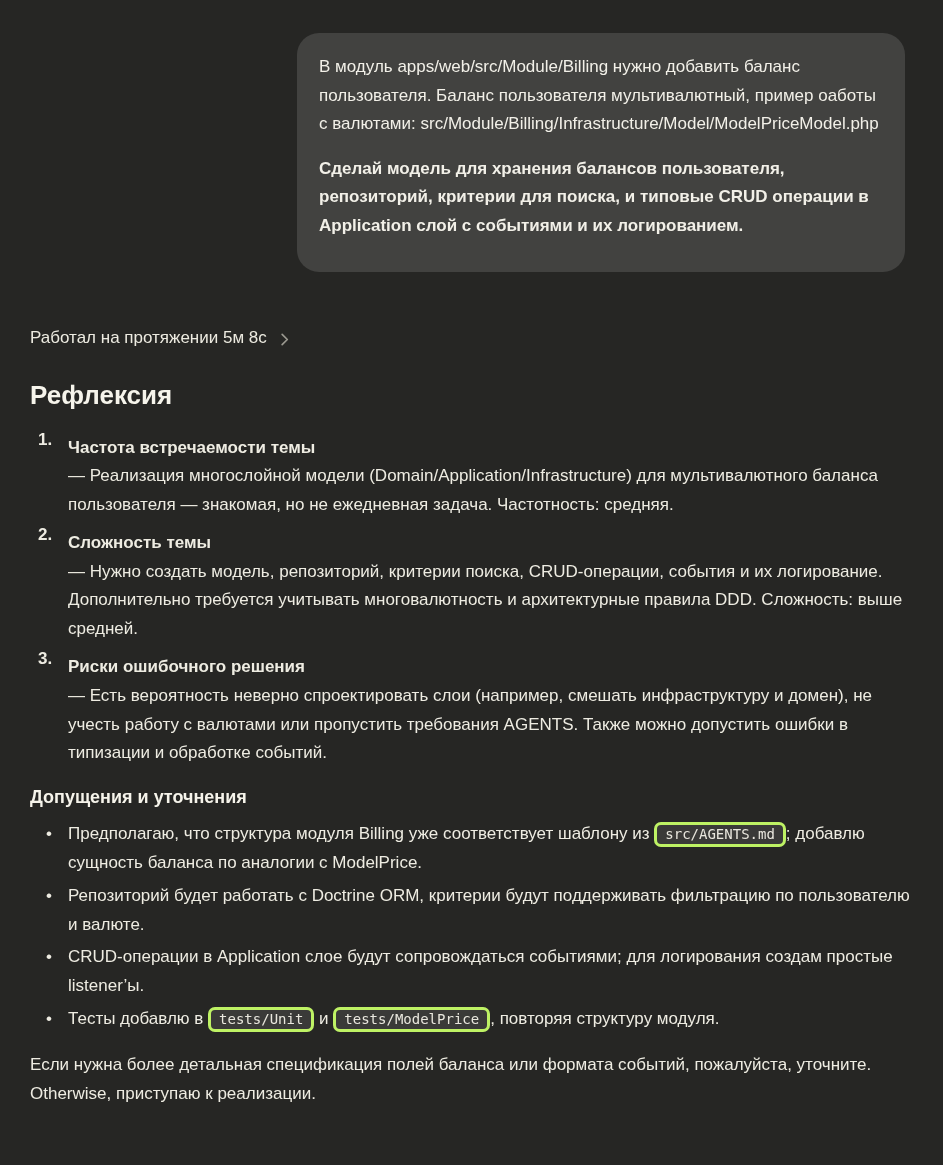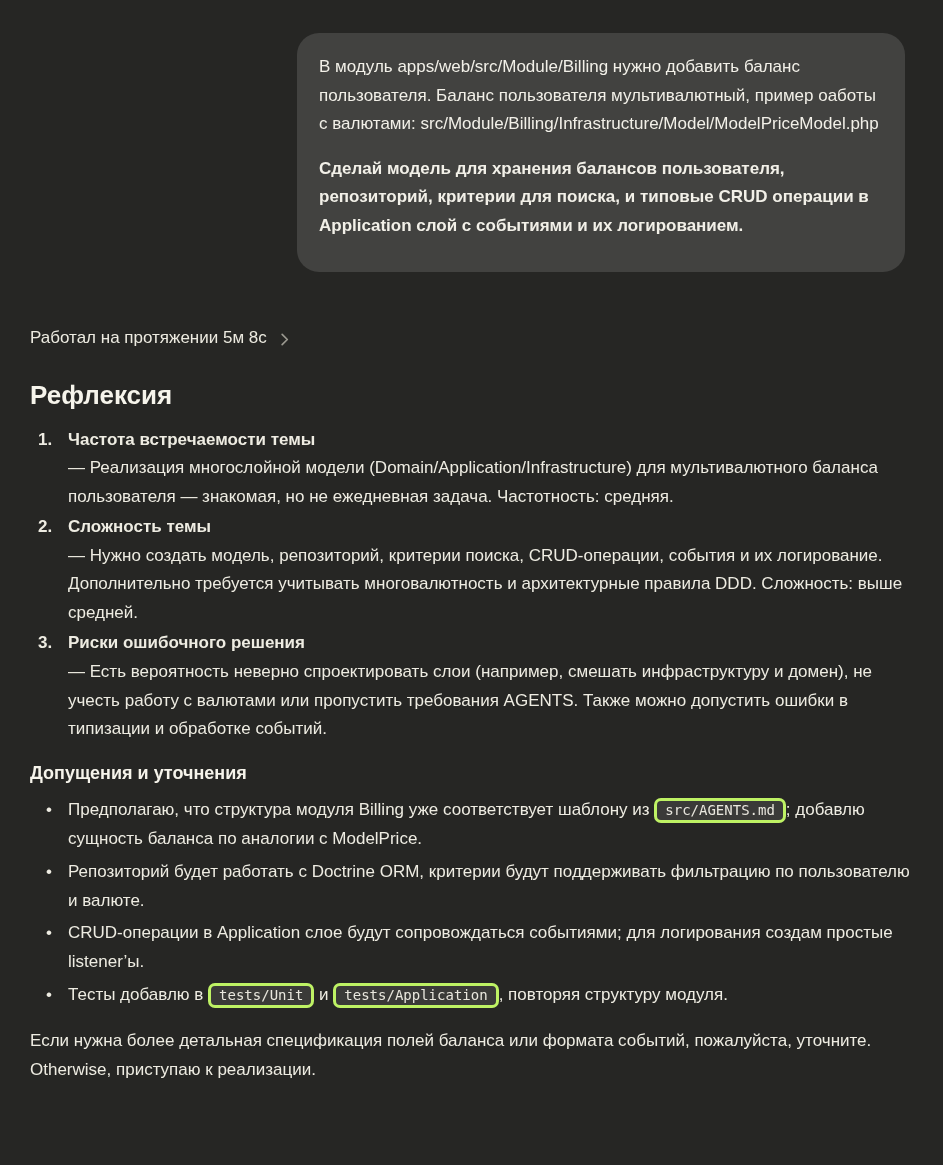--- a/index.html
+++ b/index.html
@@ -46,21 +46,21 @@
     font-weight: 700;
     color: #f6f4eb;
     margin: 26px 0 13px 0;
     line-height: 1.3;
   }
 
   
   ol.reflist { list-style: none; margin: 0; padding: 0 0 0 8px; }
   ol.reflist > li { display: flex; gap: 9px; margin-bottom: 2px; }
   ol.reflist .num { font-weight: 700; min-width: 21px; text-align: left; flex-shrink: 0; }
-  ol.reflist .li-title { font-weight: 700; }
+  ol.reflist .li-title { font-weight: 700; margin-top: 8px; }
 
   
   h2.assumptions-title {
     font-size: 18px;
     font-weight: 700;
     color: #f6f4eb;
     margin: 17px 0 10px 0;
     line-height: 1.4;
   }
   ul.bullets { list-style: none; margin: 0; padding: 0; }
@@ -138,18 +138,18 @@
         </div>
       </li>
     </ol>
 
   <h2 class="assumptions-title">Допущения и уточнения</h2>
 
   <ul class="bullets">
       <li>Предполагаю, что структура модуля Billing уже соответствует шаблону из <code class="chip">src/AGENTS.md</code>; добавлю сущность баланса по аналогии с ModelPrice.</li>
       <li>Репозиторий будет работать с Doctrine ORM, критерии будут поддерживать фильтрацию по пользователю и валюте.</li>
       <li>CRUD-операции в Application слое будут сопровождаться событиями; для логирования создам простые listener’ы.</li>
-      <li>Тесты добавлю в <code class="chip">tests/Unit</code> и <code class="chip">tests/Application</code>, повторяя структуру модуля.</li>
+      <li>Тесты добавлю в <code class="chip">tests/Unit</code> и <code class="chip">tests/ModelPrice</code>, повторяя структуру модуля.</li>
     </ul>
 
   <p class="closing">Если нужна более детальная спецификация полей баланса или формата событий, пожалуйста, уточните. Otherwise, приступаю к реализации.</p>
 
 </div>
 
 </body></html>

